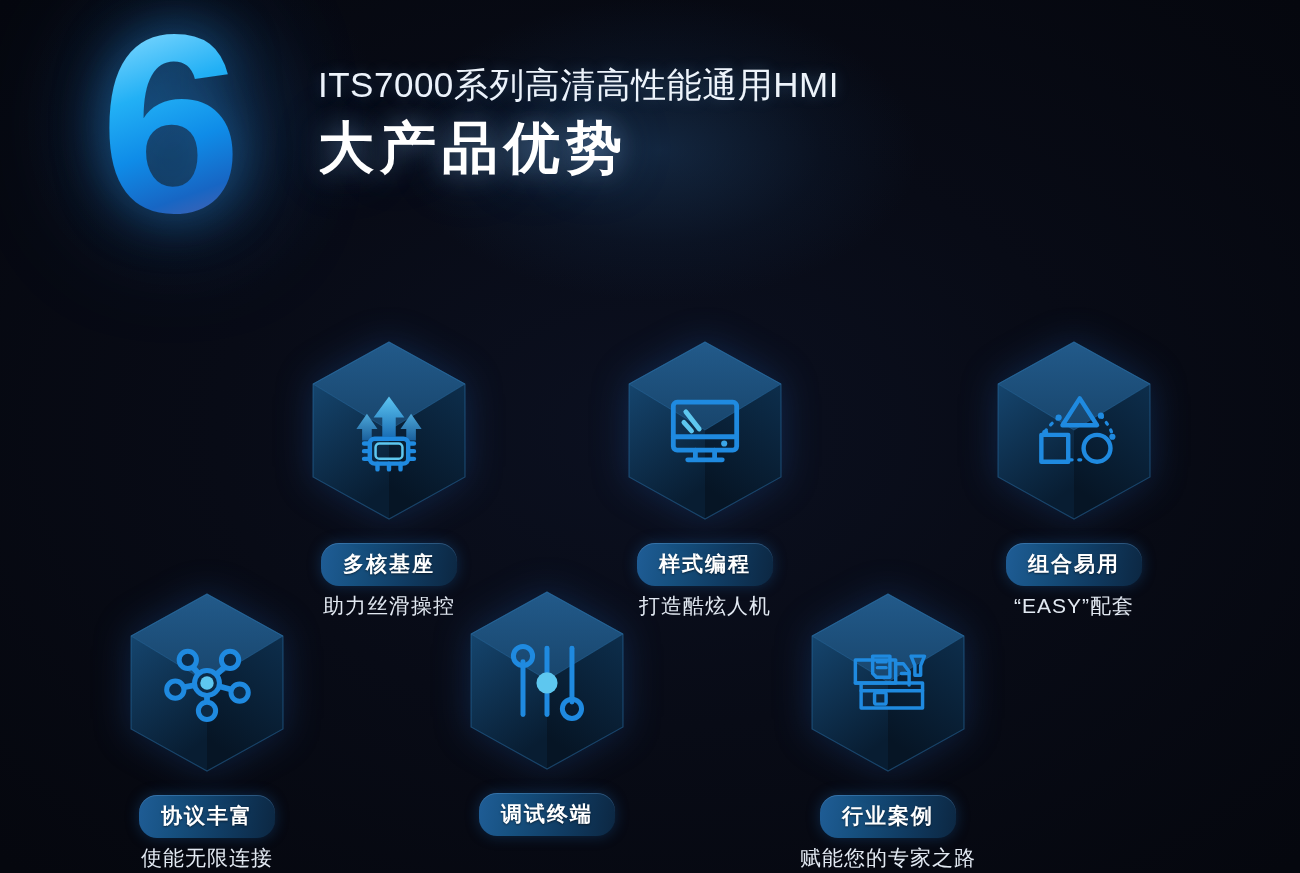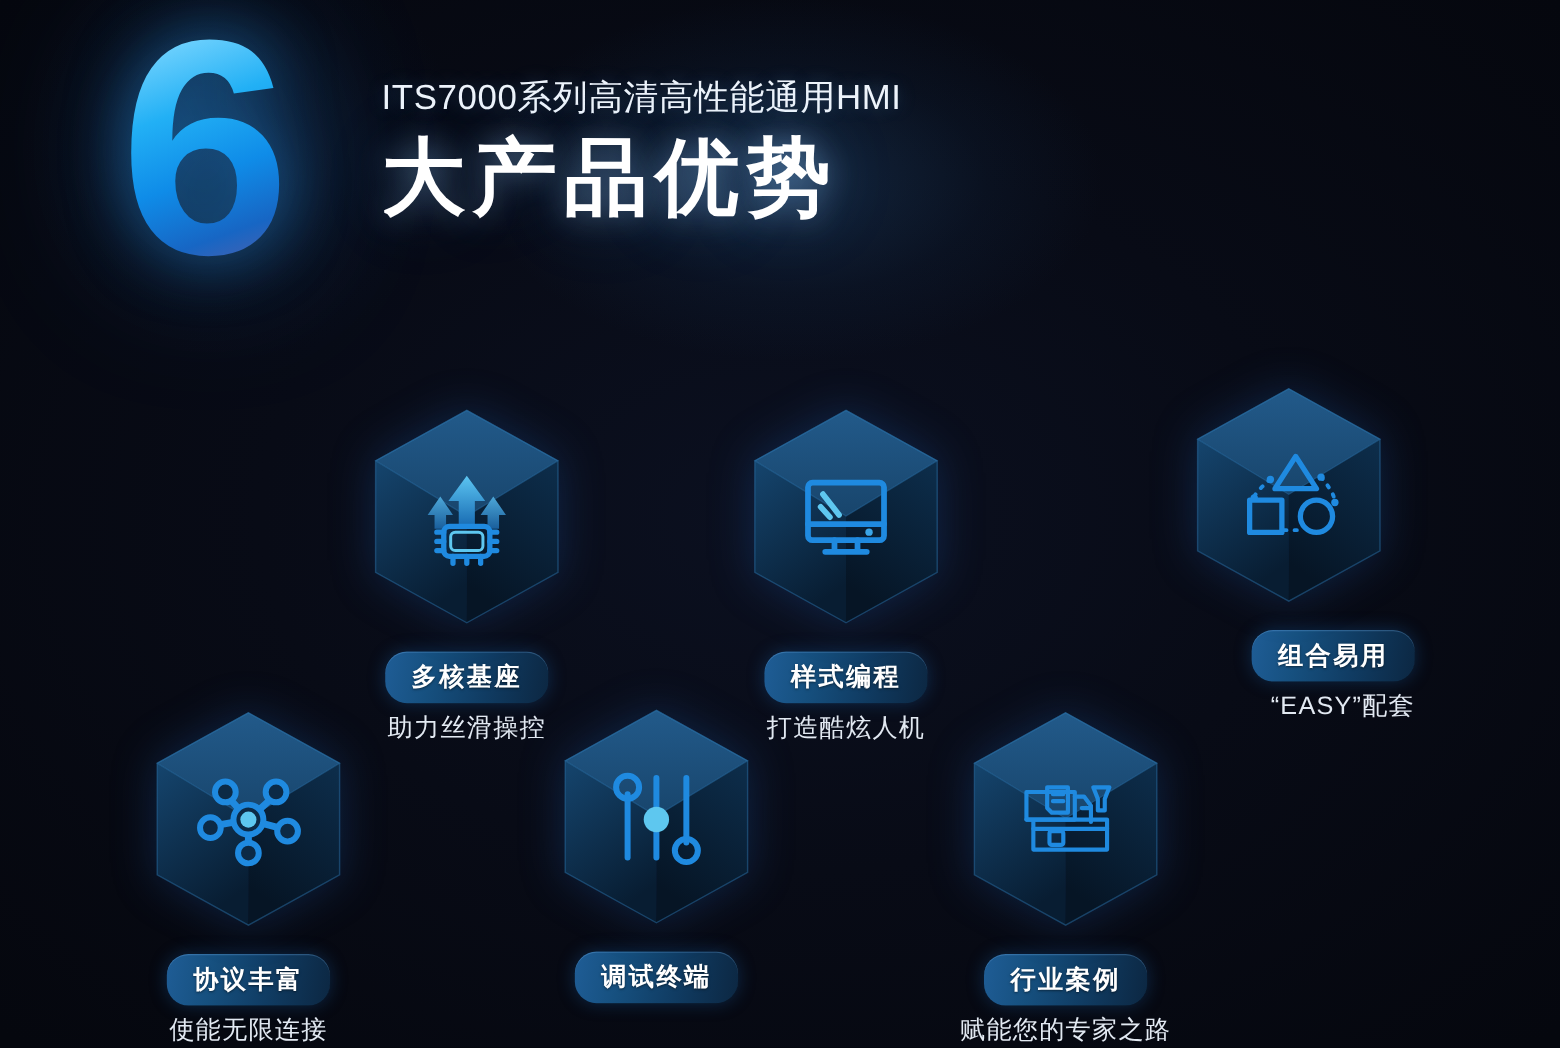--- a/index.html
+++ b/index.html
@@ -25,26 +25,26 @@
     font-size:255px;line-height:255px;font-weight:700;
     font-family:"Liberation Sans","DejaVu Sans",sans-serif;
     letter-spacing:-6px;
     background:linear-gradient(160deg,#e8f8ff 0%,#7fd8ff 14%,#22b0f5 38%,#0f8ce8 58%,#1766c4 76%,#5b5fa8 92%,#6a5f9c 100%);
     -webkit-background-clip:text;background-clip:text;color:transparent;
     -webkit-text-fill-color:transparent;
     filter:drop-shadow(0 0 26px rgba(40,150,230,.55)) drop-shadow(0 0 60px rgba(30,110,200,.35));
   }
   .subtitle{
     position:absolute;left:318px;top:62px;
-    font-size:29px;letter-spacing:.5px;color:#eef4fb;font-weight:400;
+    font-size:35px;letter-spacing:.5px;color:#eef4fb;font-weight:400;
     text-shadow:0 0 14px rgba(120,190,255,.28);
   }
   .maintitle{
     position:absolute;left:318px;top:104px;
-    font-size:70px;line-height:88px;font-weight:700;color:#ffffff;
+    font-size:56px;line-height:88px;font-weight:700;color:#ffffff;
     letter-spacing:6px;
     text-shadow:0 0 26px rgba(150,205,255,.45),0 0 60px rgba(70,150,230,.28);
   }
   
   .card{position:absolute;width:210px;text-align:center;}
   .hexwrap{position:relative;width:160px;height:185px;margin:0 auto;}
   .hexwrap svg{display:block;width:160px;height:185px;
     filter:drop-shadow(0 0 18px rgba(25,80,150,.38));}
   .iconlayer{position:absolute;left:0;top:0;width:160px;height:185px;
     display:flex;align-items:center;justify-content:center;}
@@ -52,21 +52,21 @@
   .pill{
     display:inline-block;margin-top:20px;
     padding:7px 22px 8px;border-radius:18px;
     font-size:21px;font-weight:700;color:#ffffff;letter-spacing:2px;
     background:linear-gradient(100deg,#1f5d96 0%,#16507f 28%,#103c63 62%,#0c2742 100%);
     box-shadow:inset 0 1px 0 rgba(130,195,255,.25),0 0 14px rgba(22,80,140,.45);
     text-shadow:0 1px 2px rgba(0,0,0,.5);
   }
   .desc{margin-top:6px;font-size:21px;color:#e2e9f2;letter-spacing:1px;font-weight:400;}
   
-  #c1{left:284px;top:338px;} #c2{left:600px;top:338px;} #c3{left:969px;top:320px;text-align:right;}
+  #c1{left:284px;top:338px;} #c2{left:600px;top:338px;} #c3{left:969px;top:338px;}
   #c4{left:102px;top:590px;} #c5{left:442px;top:588px;} #c6{left:783px;top:590px;}
 </style>
 </head>
 <body>
 
 <div id="stage">
 
   <div class="header">
     <div class="bignum">6</div>
     <div class="subtitle">ITS7000系列高清高性能通用HMI</div>

